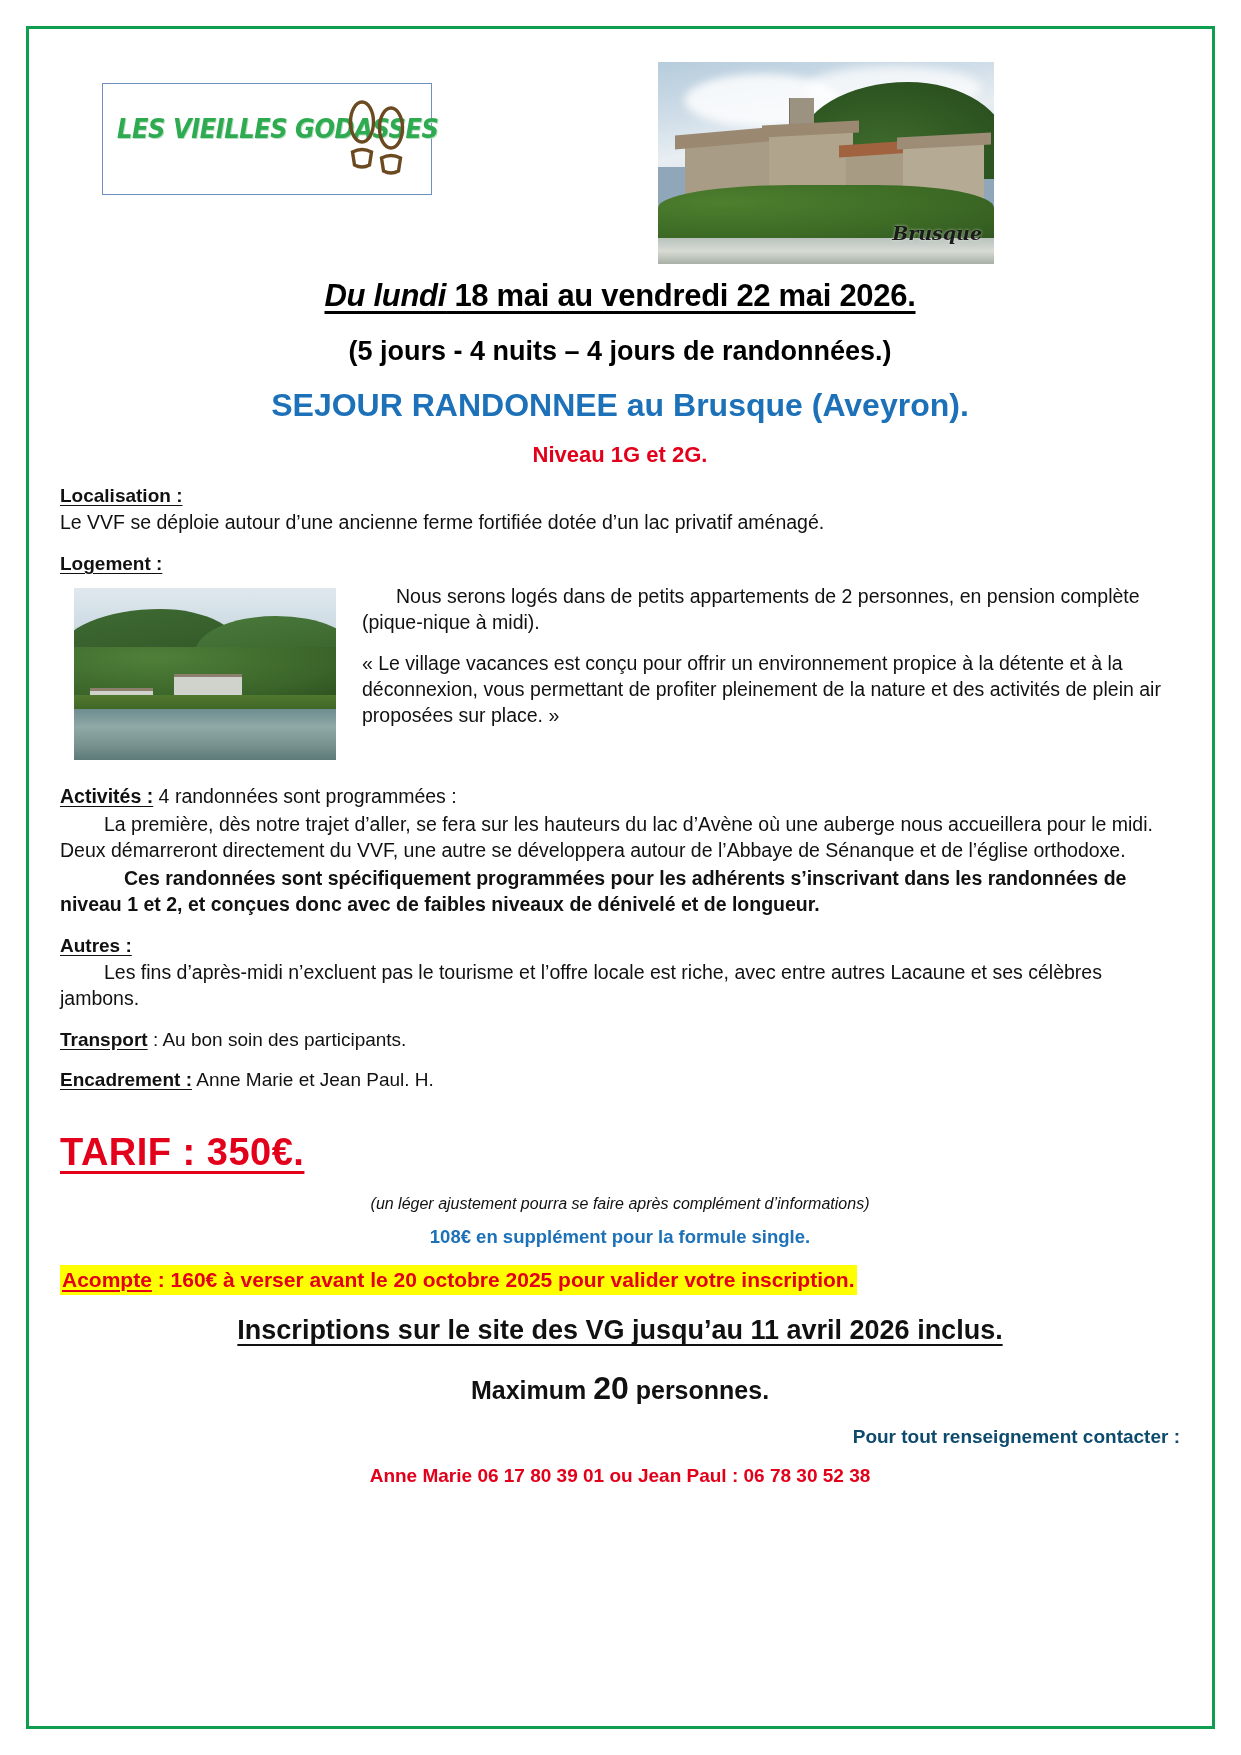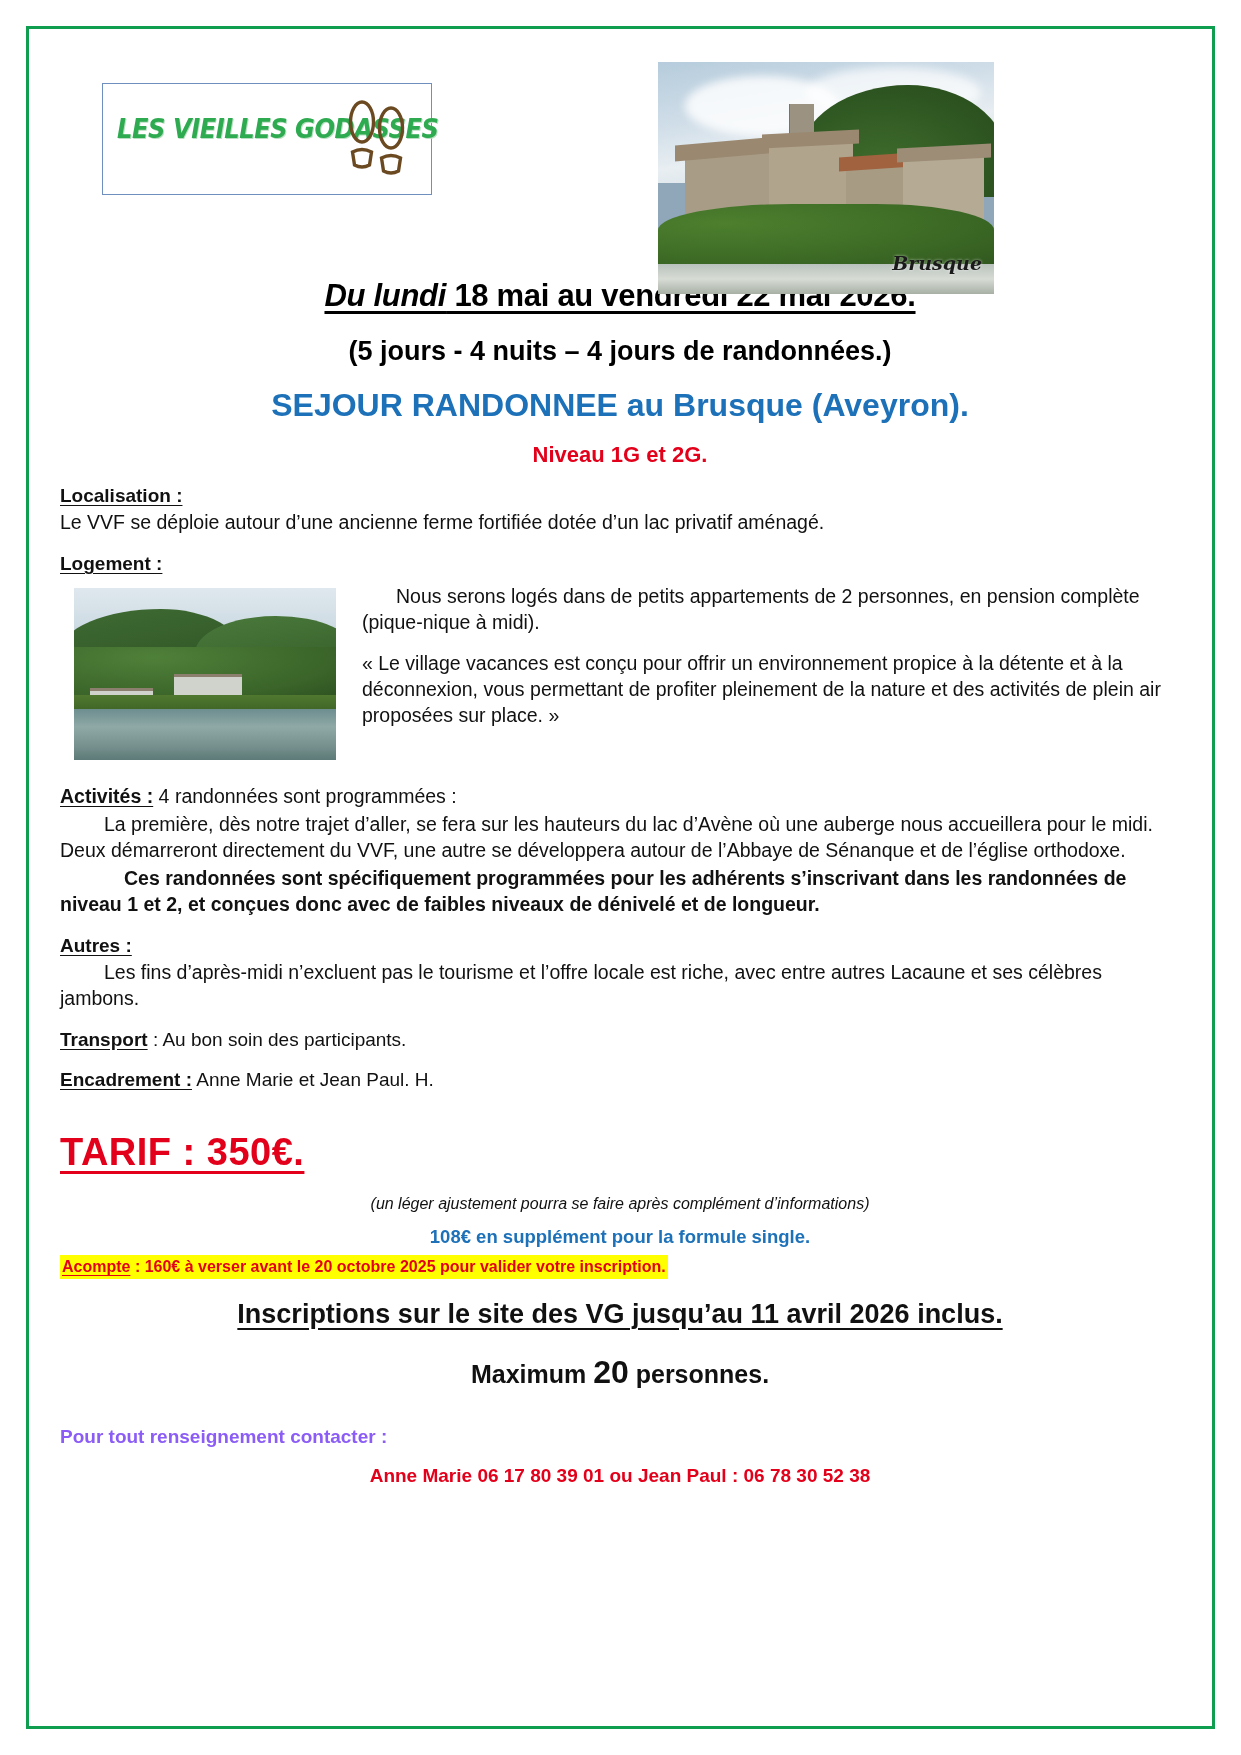--- a/index.html
+++ b/index.html
@@ -81,21 +81,21 @@
     top: 10px;
     width: 70px;
     height: 92px;
   }
 
   .village-photo {
     position: absolute;
     left: 598px;
     top: 17px;
     width: 336px;
-    height: 232px;
+    height: 202px;
     overflow: hidden;
     background: #8fa7b8;
   }
   .vp-sky {
     position: absolute; left: 0; top: 0; width: 100%; height: 52%;
     background: linear-gradient(170deg, #b6ccdc 0%, #cfdde8 35%, #e8eef2 60%, #cdd9e0 100%);
   }
   .vp-cloud1 {
     position:absolute; left:8%; top:6%; width:46%; height:26%;
     background: rgba(255,255,255,0.82); border-radius: 50%;
@@ -275,22 +275,22 @@
   }
   .tarif-single {
     text-align: center;
     font-weight: bold;
     font-size: 18.5px;
     color: #1d71b8;
     margin-top: 10px;
   }
 
   .acompte-line {
-    margin-top: 8px;
-    font-size: 16px;
+    margin-top: 18px;
+    font-size: 21px;
     font-weight: bold;
     color: #e2001a;
     line-height: 1.25;
   }
   .acompte-hl {
     background: #ffff00;
     padding: 3px 2px 4px 2px;
     box-decoration-break: clone;
     -webkit-box-decoration-break: clone;
   }
@@ -307,25 +307,25 @@
 
   .maximum {
     margin-top: 18px;
     text-align: center;
     font-weight: bold;
     font-size: 25px;
   }
   .maximum .big { font-size: 32px; }
 
   .contact-head {
-    margin-top: 30px;
-    text-align: left;
+    margin-top: 14px;
+    text-align: right;
     font-weight: bold;
     font-size: 19px;
-    color: #8b5cf6;
+    color: #0c4a6e;
   }
   .contact-nums {
     margin-top: 14px;
     text-align: center;
     font-weight: bold;
     font-size: 19px;
     color: #e2001a;
   }
 </style>
 </head>

